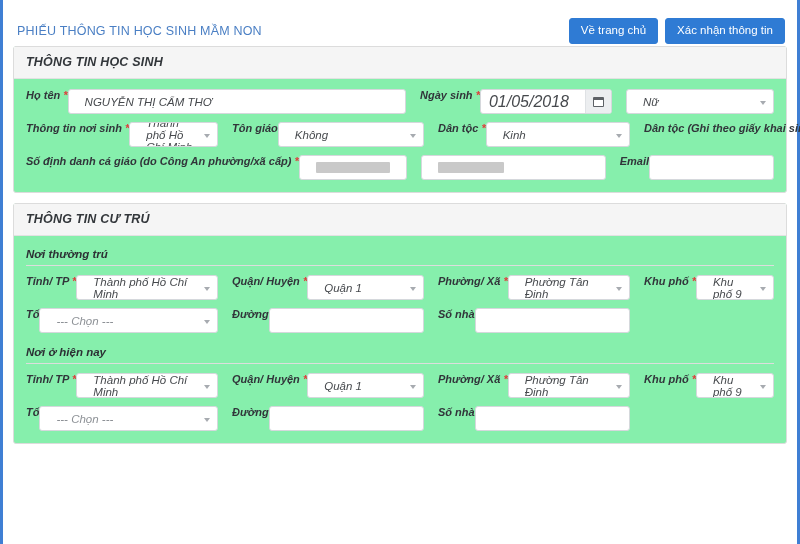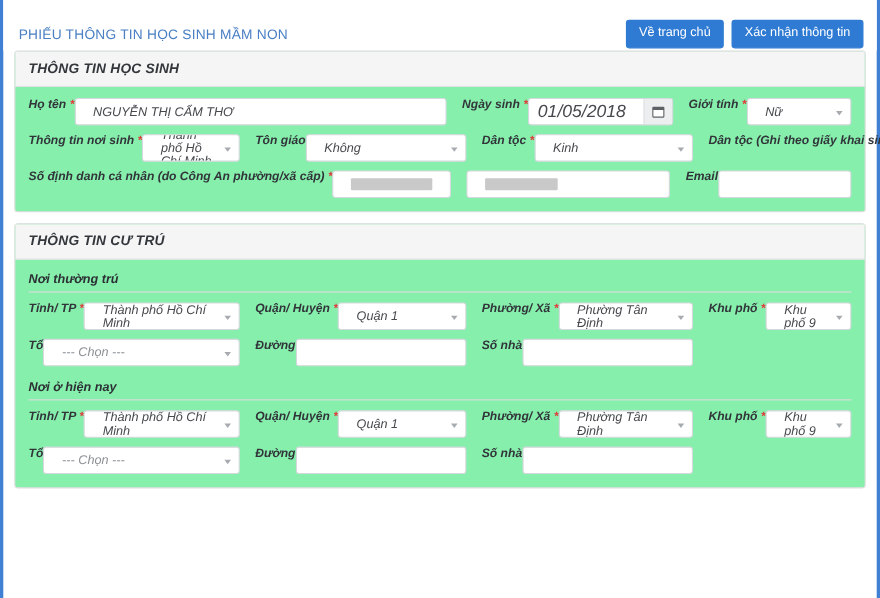--- a/index.html
+++ b/index.html
@@ -211,21 +211,20 @@
         <div class="col c-third">
           <label class="fl"><span>Ngày sinh</span> <span class="req">*</span></label>
           <div class="datewrap">
             <div class="dateval">01/05/2018</div>
             <div class="cal-btn">
               <span class="cal-ico"></span>
             </div>
           </div>
         </div>
         <div class="col c-grow">
-          <label class="fl"><span>Giới tính</span> <span class="req">*</span></label>
           <div class="ctl sel">Nữ<span class="caret"></span></div>
         </div>
       </div>
 
       <div class="row">
         <div class="col c-half">
           <label class="fl"><span>Thông tin nơi sinh</span> <span class="req">*</span></label>
           <div class="ctl sel">Thành phố Hồ Chí Minh<span class="caret"></span></div>
         </div>
         <div class="col c-half">
@@ -237,21 +236,21 @@
           <div class="ctl sel">Kinh<span class="caret"></span></div>
         </div>
         <div class="col c-grow">
           <label class="fl">Dân tộc (Ghi theo giấy khai sinh)</label>
           <div class="ctl">Kinh</div>
         </div>
       </div>
 
       <div class="row">
         <div class="col c-wide">
-          <label class="fl"><span>Số định danh cá nhân (do Công An phường/xã cấp)</span> <span class="req">*</span></label>
+          <label class="fl"><span>Số định danh cá giáo (do Công An phường/xã cấp)</span> <span class="req">*</span></label>
           <div class="ctl">
               <span class="redact w1"></span>
             </div>
         </div>
         <div class="col c-wide" style="flex:0 0 185px">
           <div class="ctl">
               <span class="redact w2"></span>
             </div>
         </div>
         <div class="col c-grow">

